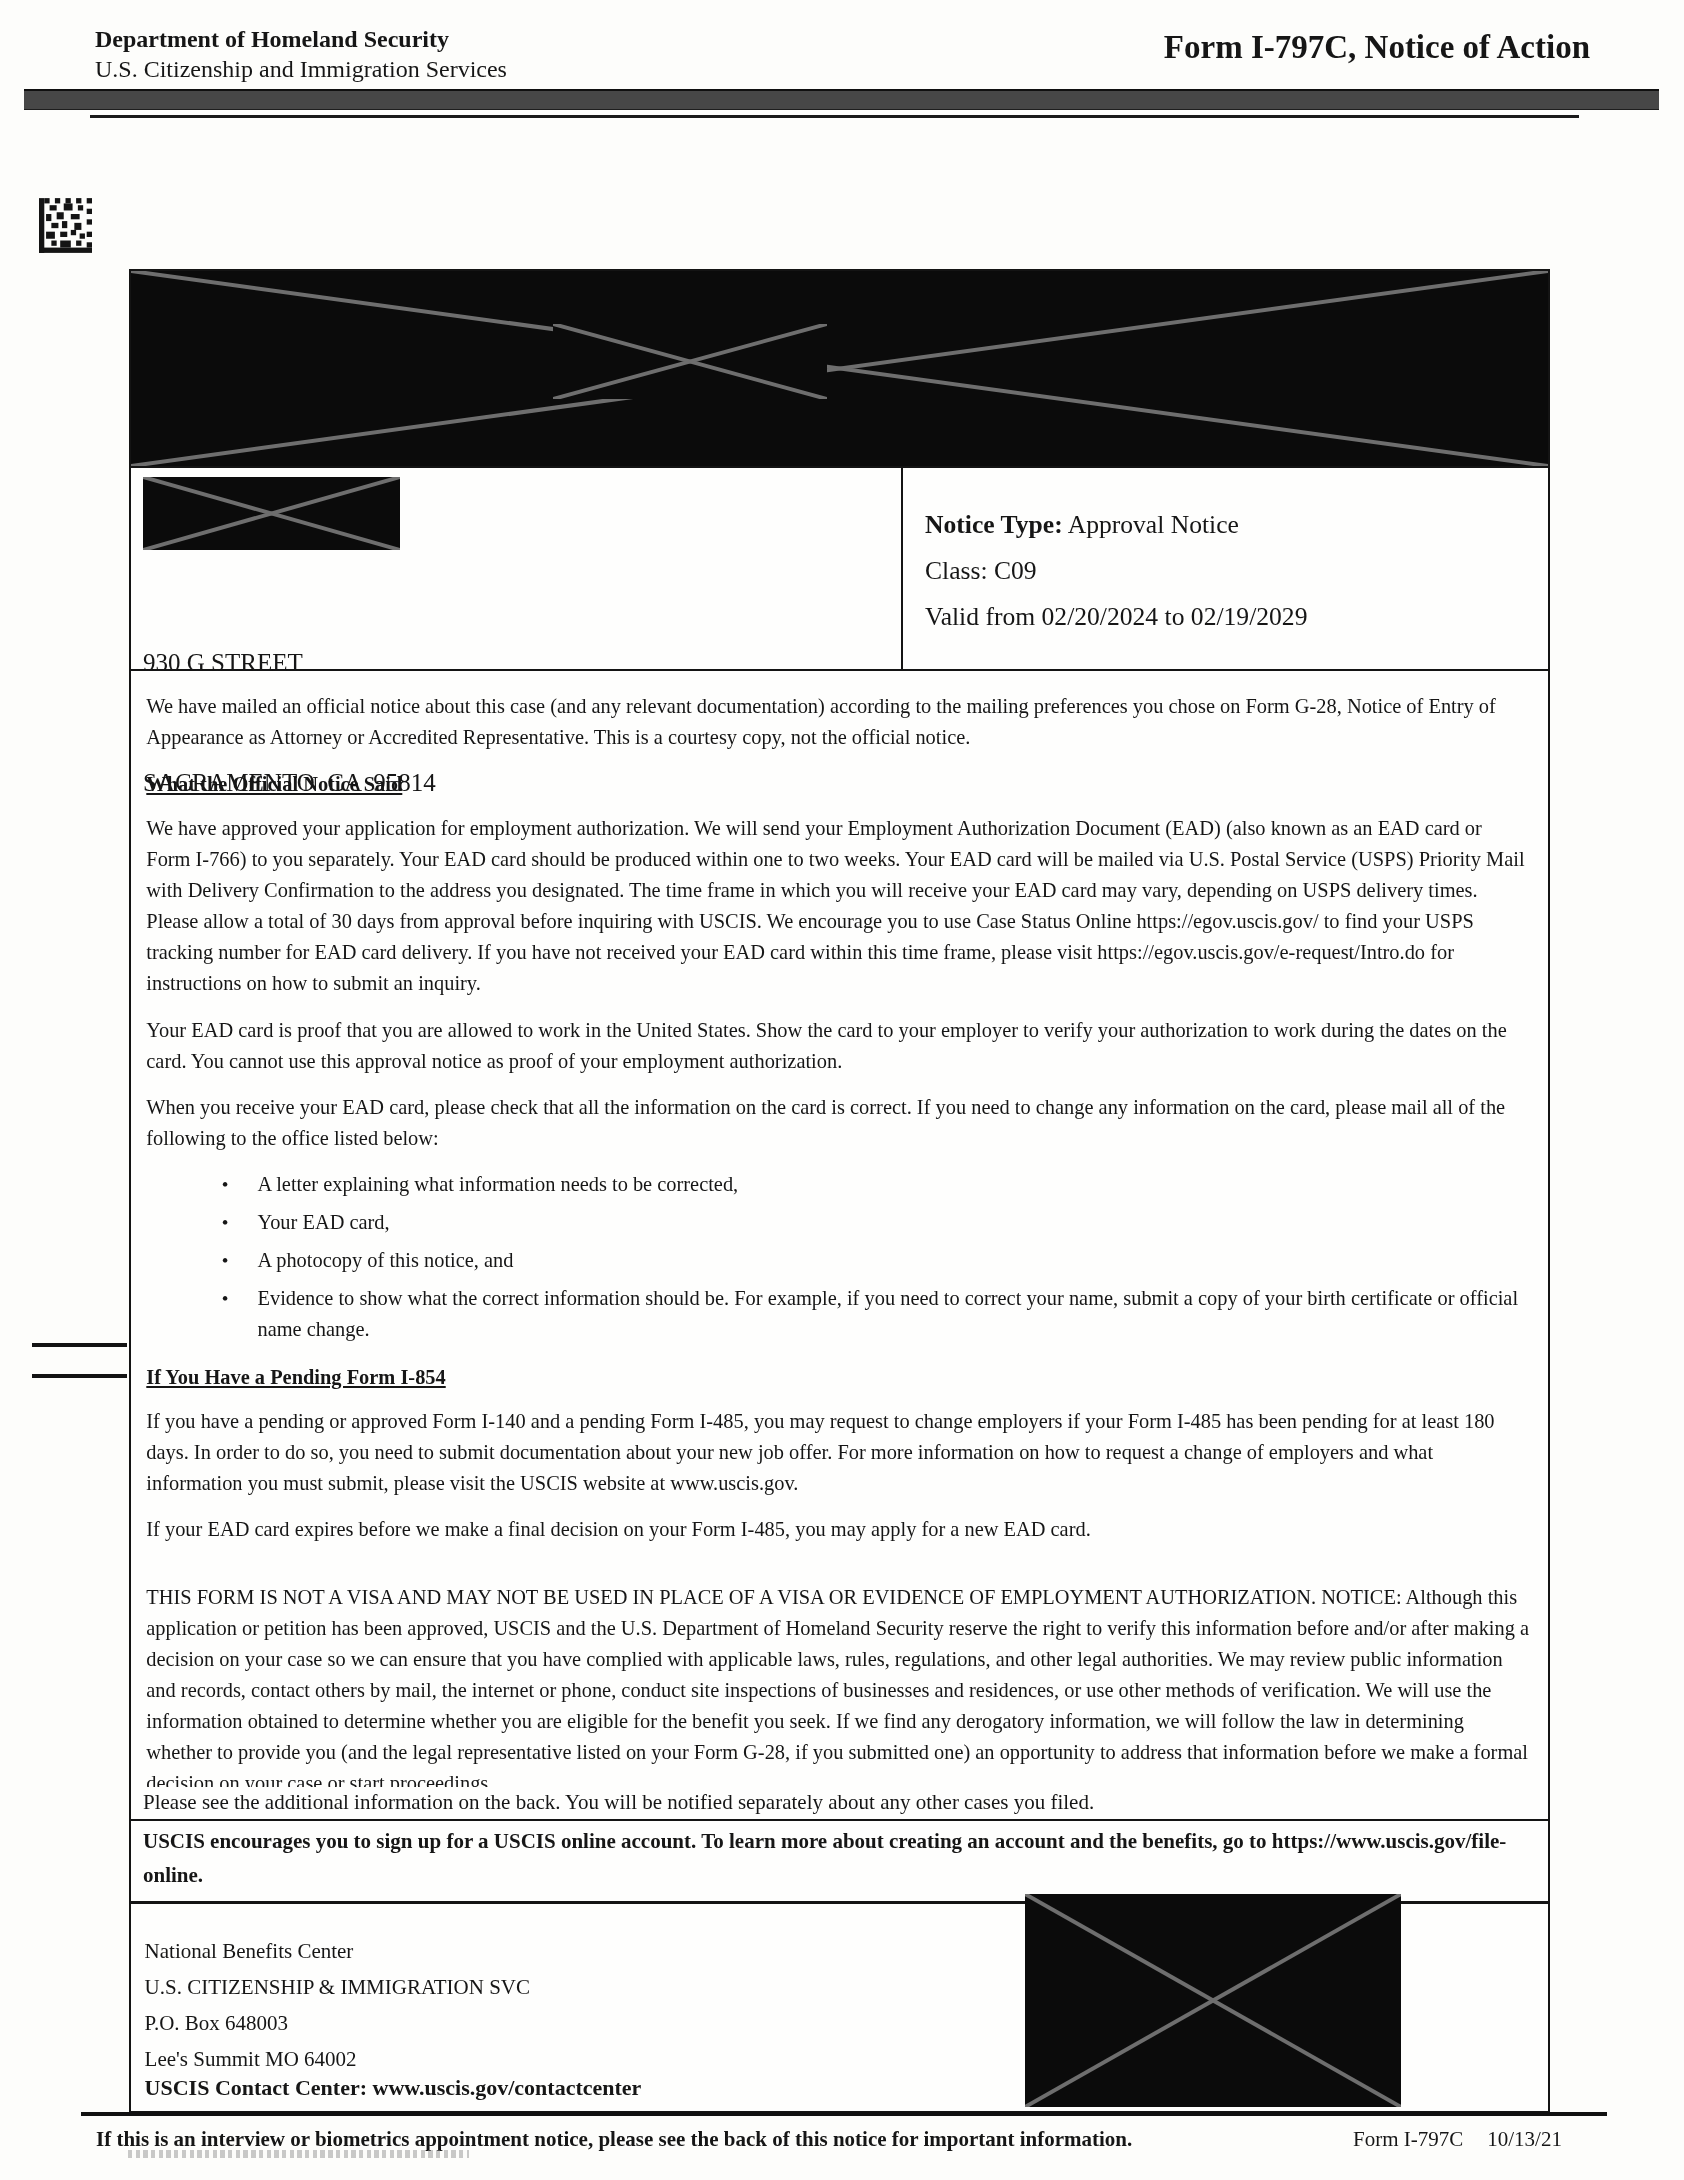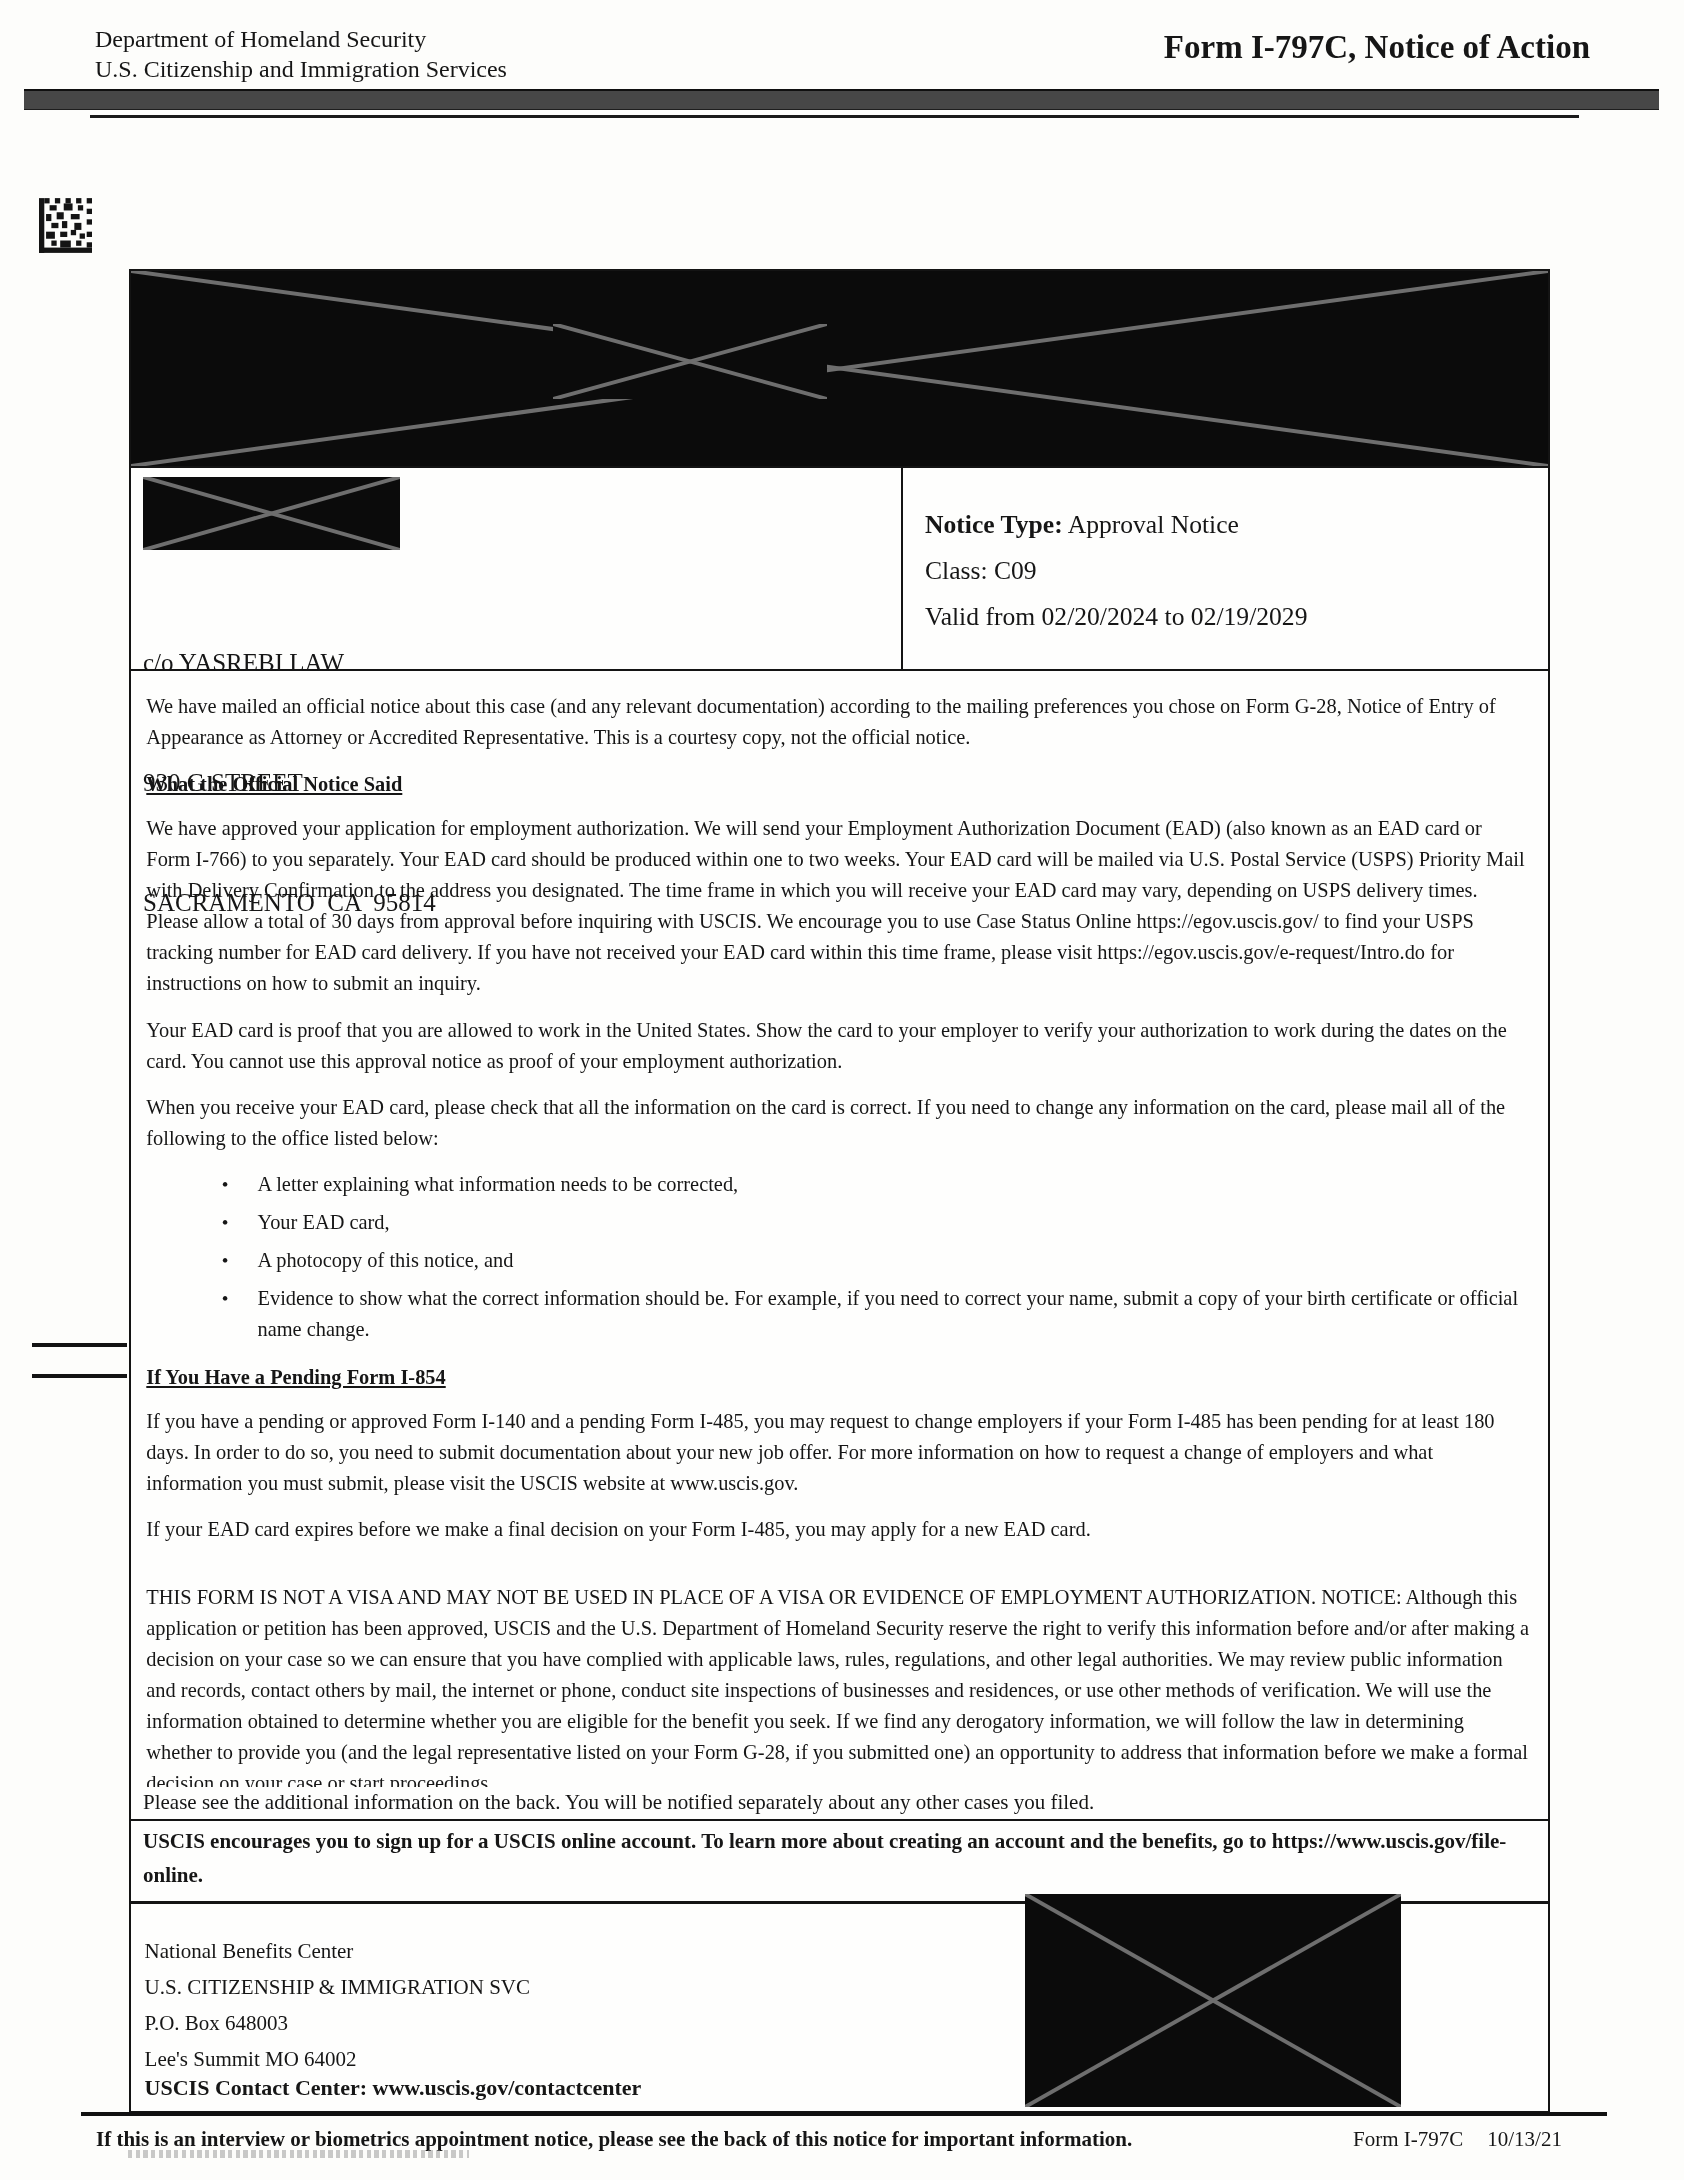--- a/index.html
+++ b/index.html
@@ -2,21 +2,21 @@
 <html style="font-size:13.6px"><head>
 <meta charset="utf-8">
 <style>
   html,body { margin:0; padding:0; background:#ffffff; }
   .page {
     position:relative; width:1685px; height:2181px; background:#fdfdfb;
     font-family:"Liberation Serif", serif; color:#161616; overflow:hidden;
   }
   
   .hdr-left  { position:absolute; left:95px; top:24px; line-height:30px; }
-  .hdr-left .l1 { font-weight:normal; font-size:24px; }
+  .hdr-left .l1 { font-weight:bold; font-size:24px; }
   .hdr-left .l2 { font-size:24px; }
   .hdr-right { position:absolute; right:95px; top:29px; font-weight:bold; font-size:33px; }
   .rule-gray {
     position:absolute; left:24px; top:89px; width:1635px; height:18px;
     background:#474747; border-top:2.6px solid #101010; border-bottom:1.7px solid #1d1d1d;
   }
   .banner-topline { position:absolute; left:90px; top:115px; width:1489px; height:2.6px; background:#1a1a1a; }
   .banner {
     position:absolute; left:90px; top:121px; width:1479px; height:48px;
     border:3.4px solid #121212; display:flex; align-items:center; padding-left:10.2px;
@@ -180,21 +180,20 @@
 
     <div class="addr-section">
       <div class="addr-left">
         <div class="redact name-redact">
           <svg viewBox="0 0 100 100" preserveAspectRatio="none">
               <line x1="0" y1="0" x2="100" y2="100" stroke="#6e6e6e" stroke-width="4" vector-effect="non-scaling-stroke"></line>
               <line x1="0" y1="100" x2="100" y2="0" stroke="#6e6e6e" stroke-width="4" vector-effect="non-scaling-stroke"></line>
             </svg>
         </div>
         <div class="addr-lines">
-          <div>c/o YASREBI LAW</div>
           <div>930 G STREET</div>
           <div>SACRAMENTO  CA  95814</div>
         </div>
       </div>
       <div class="addr-right">
         <div><span class="lbl-b">Notice Type:</span><span> Approval Notice</span></div>
         <div><span>Class:</span><span> C09</span></div>
         <div>Valid from 02/20/2024 to 02/19/2029</div>
       </div>
     </div>

